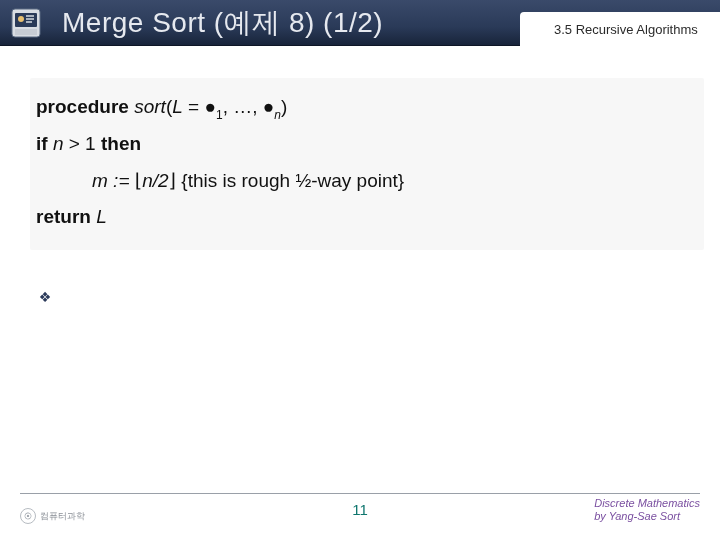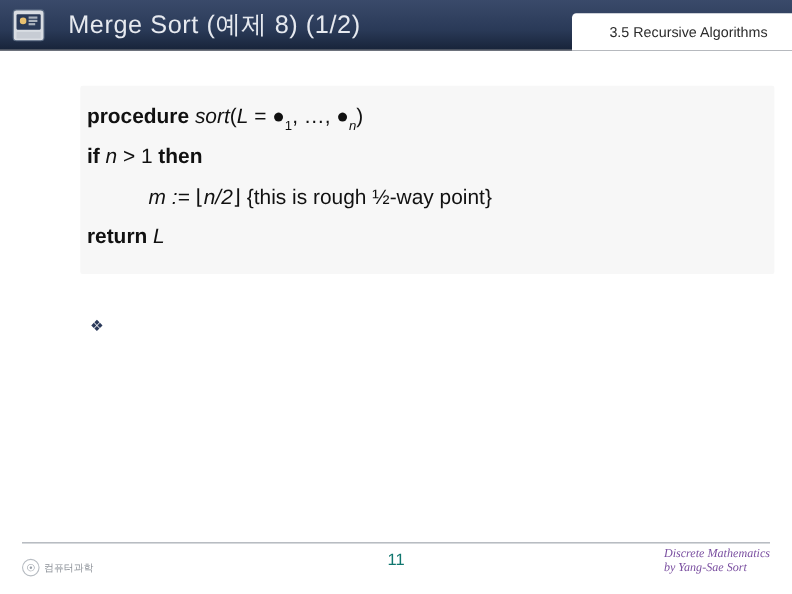--- a/index.html
+++ b/index.html
@@ -24,21 +24,21 @@
     width: 44px;
     height: 44px;
     margin-left: 4px;
     display: flex;
     align-items: center;
     justify-content: center;
   }
   .header-icon svg { width: 36px; height: 36px; }
   .title {
     color: #e6e9ef;
-    font-size: 23px;
+    font-size: 28px;
     margin-left: 14px;
     font-weight: 500;
     letter-spacing: 0.5px;
     text-align: right;
   }
   .section-tab {
     position: absolute;
     right: 0;
     top: 12px;
     height: 34px;
@@ -46,21 +46,20 @@
     background: #fff;
     display: flex;
     align-items: center;
     padding: 0 14px 0 34px;
     font-size: 13px;
     color: #2b2b2b;
     border-radius: 4px 0 0 0;
   }
   .content {
     padding: 32px 16px 0 30px;
-    margin-left: 43px;
   }
   .code-box {
     background: #f7f7f7;
     padding: 10px 6px 14px 6px;
     line-height: 1.8;
     font-size: 19px;
     color: #111;
     border-radius: 2px;
   }
   .code-box .row { margin: 2px 0; white-space: nowrap; }
@@ -127,21 +126,20 @@
   }
   .credit {
     position: absolute;
     right: 20px;
     bottom: 6px;
     font-size: 11px;
     font-style: italic;
     color: #7a4fa0;
     text-align: left;
     line-height: 1.25;
-    font-family: Liberation Serif, serif;
   }
 </style>
 </head>
 <body>
 
 <div class="header">
   <span class="header-icon">
     <svg viewBox="0 0 36 36">
       <rect x="4" y="4" width="28" height="28" rx="3" fill="#d9dde3" stroke="#5a6a82" stroke-width="1"></rect>
       <rect x="7" y="8" width="22" height="14" rx="1" fill="#2a3a58"></rect>

